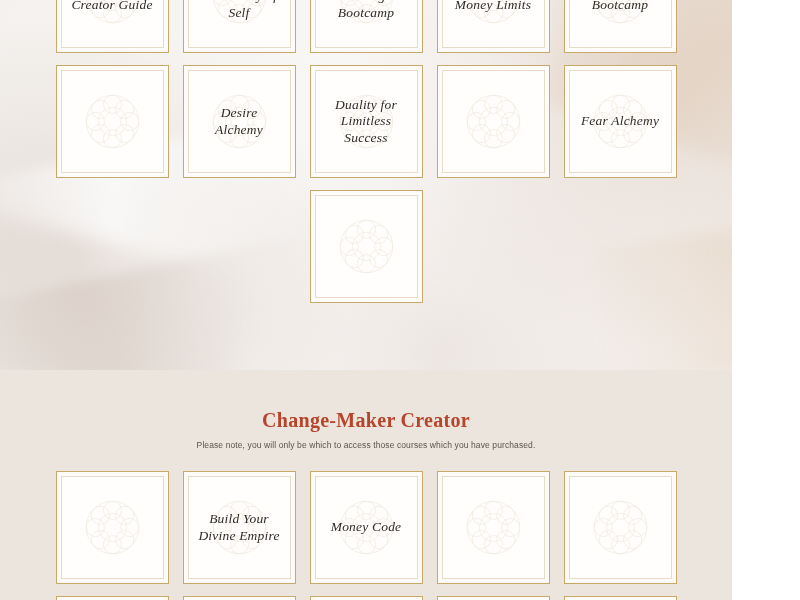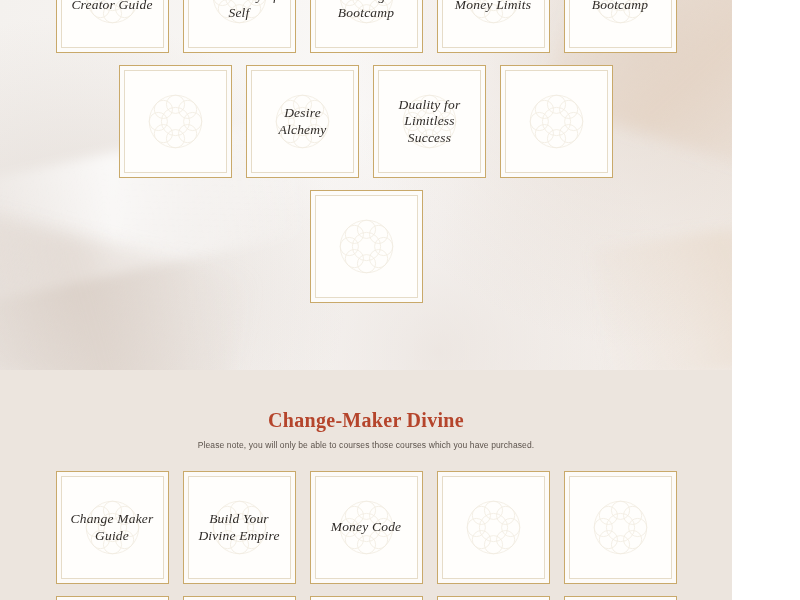--- a/index.html
+++ b/index.html
@@ -336,20 +336,39 @@
                   <circle cx="67" cy="50" r="9"></circle>
                 <circle cx="38" cy="38" r="9"></circle>
                   <circle cx="62" cy="38" r="9"></circle>
                 <circle cx="38" cy="62" r="9"></circle>
                   <circle cx="62" cy="62" r="9"></circle>
                 <circle cx="50" cy="50" r="26"></circle>
               </g>
             </svg>
           </div>
         </div>
+        <div class="card">
+          <div class="card-inner">
+            <svg class="card-pattern" viewBox="0 0 100 100">
+              <g fill="none" stroke="#e4dac6" stroke-width="0.8">
+                <circle cx="50" cy="50" r="14"></circle>
+                  <circle cx="50" cy="33" r="9"></circle>
+                  <circle cx="50" cy="67" r="9"></circle>
+                <circle cx="33" cy="50" r="9"></circle>
+                  <circle cx="67" cy="50" r="9"></circle>
+                <circle cx="38" cy="38" r="9"></circle>
+                  <circle cx="62" cy="38" r="9"></circle>
+                <circle cx="38" cy="62" r="9"></circle>
+                  <circle cx="62" cy="62" r="9"></circle>
+                <circle cx="50" cy="50" r="26"></circle>
+              </g>
+            </svg>
+            <div class="card-label">Fear Alchemy</div>
+          </div>
+        </div>
       </div>
 
       <div class="grid-row">
         <div class="card">
           <div class="card-inner">
             <svg class="card-pattern" viewBox="0 0 100 100">
               <g fill="none" stroke="#e4dac6" stroke-width="0.8">
                 <circle cx="50" cy="50" r="14"></circle>
                   <circle cx="50" cy="33" r="9"></circle>
                   <circle cx="50" cy="67" r="9"></circle>
@@ -363,42 +382,41 @@
               </g>
             </svg>
           </div>
         </div>
       </div>
 
     </div>
   </div>
 
   <div class="section-bottom">
-    <h2 class="section-heading">Change-Maker Divine</h2>
-    <p class="section-note">Please note, you will only be able to courses those courses which you have purchased.</p>
+    <h2 class="section-heading">Change-Maker Creator</h2>
+    <p class="section-note">Please note, you will only be which to access those courses which you have purchased.</p>
 
     <div class="grid">
       <div class="grid-row">
         <div class="card">
           <div class="card-inner">
             <svg class="card-pattern" viewBox="0 0 100 100">
               <g fill="none" stroke="#e4dac6" stroke-width="0.8">
                 <circle cx="50" cy="50" r="14"></circle>
                   <circle cx="50" cy="33" r="9"></circle>
                   <circle cx="50" cy="67" r="9"></circle>
                 <circle cx="33" cy="50" r="9"></circle>
                   <circle cx="67" cy="50" r="9"></circle>
                 <circle cx="38" cy="38" r="9"></circle>
                   <circle cx="62" cy="38" r="9"></circle>
                 <circle cx="38" cy="62" r="9"></circle>
                   <circle cx="62" cy="62" r="9"></circle>
                 <circle cx="50" cy="50" r="26"></circle>
               </g>
             </svg>
-            <div class="card-label">Change Maker<br>Guide</div>
           </div>
         </div>
         <div class="card">
           <div class="card-inner">
             <svg class="card-pattern" viewBox="0 0 100 100">
               <g fill="none" stroke="#e4dac6" stroke-width="0.8">
                 <circle cx="50" cy="50" r="14"></circle>
                   <circle cx="50" cy="33" r="9"></circle>
                   <circle cx="50" cy="67" r="9"></circle>
                 <circle cx="33" cy="50" r="9"></circle>

